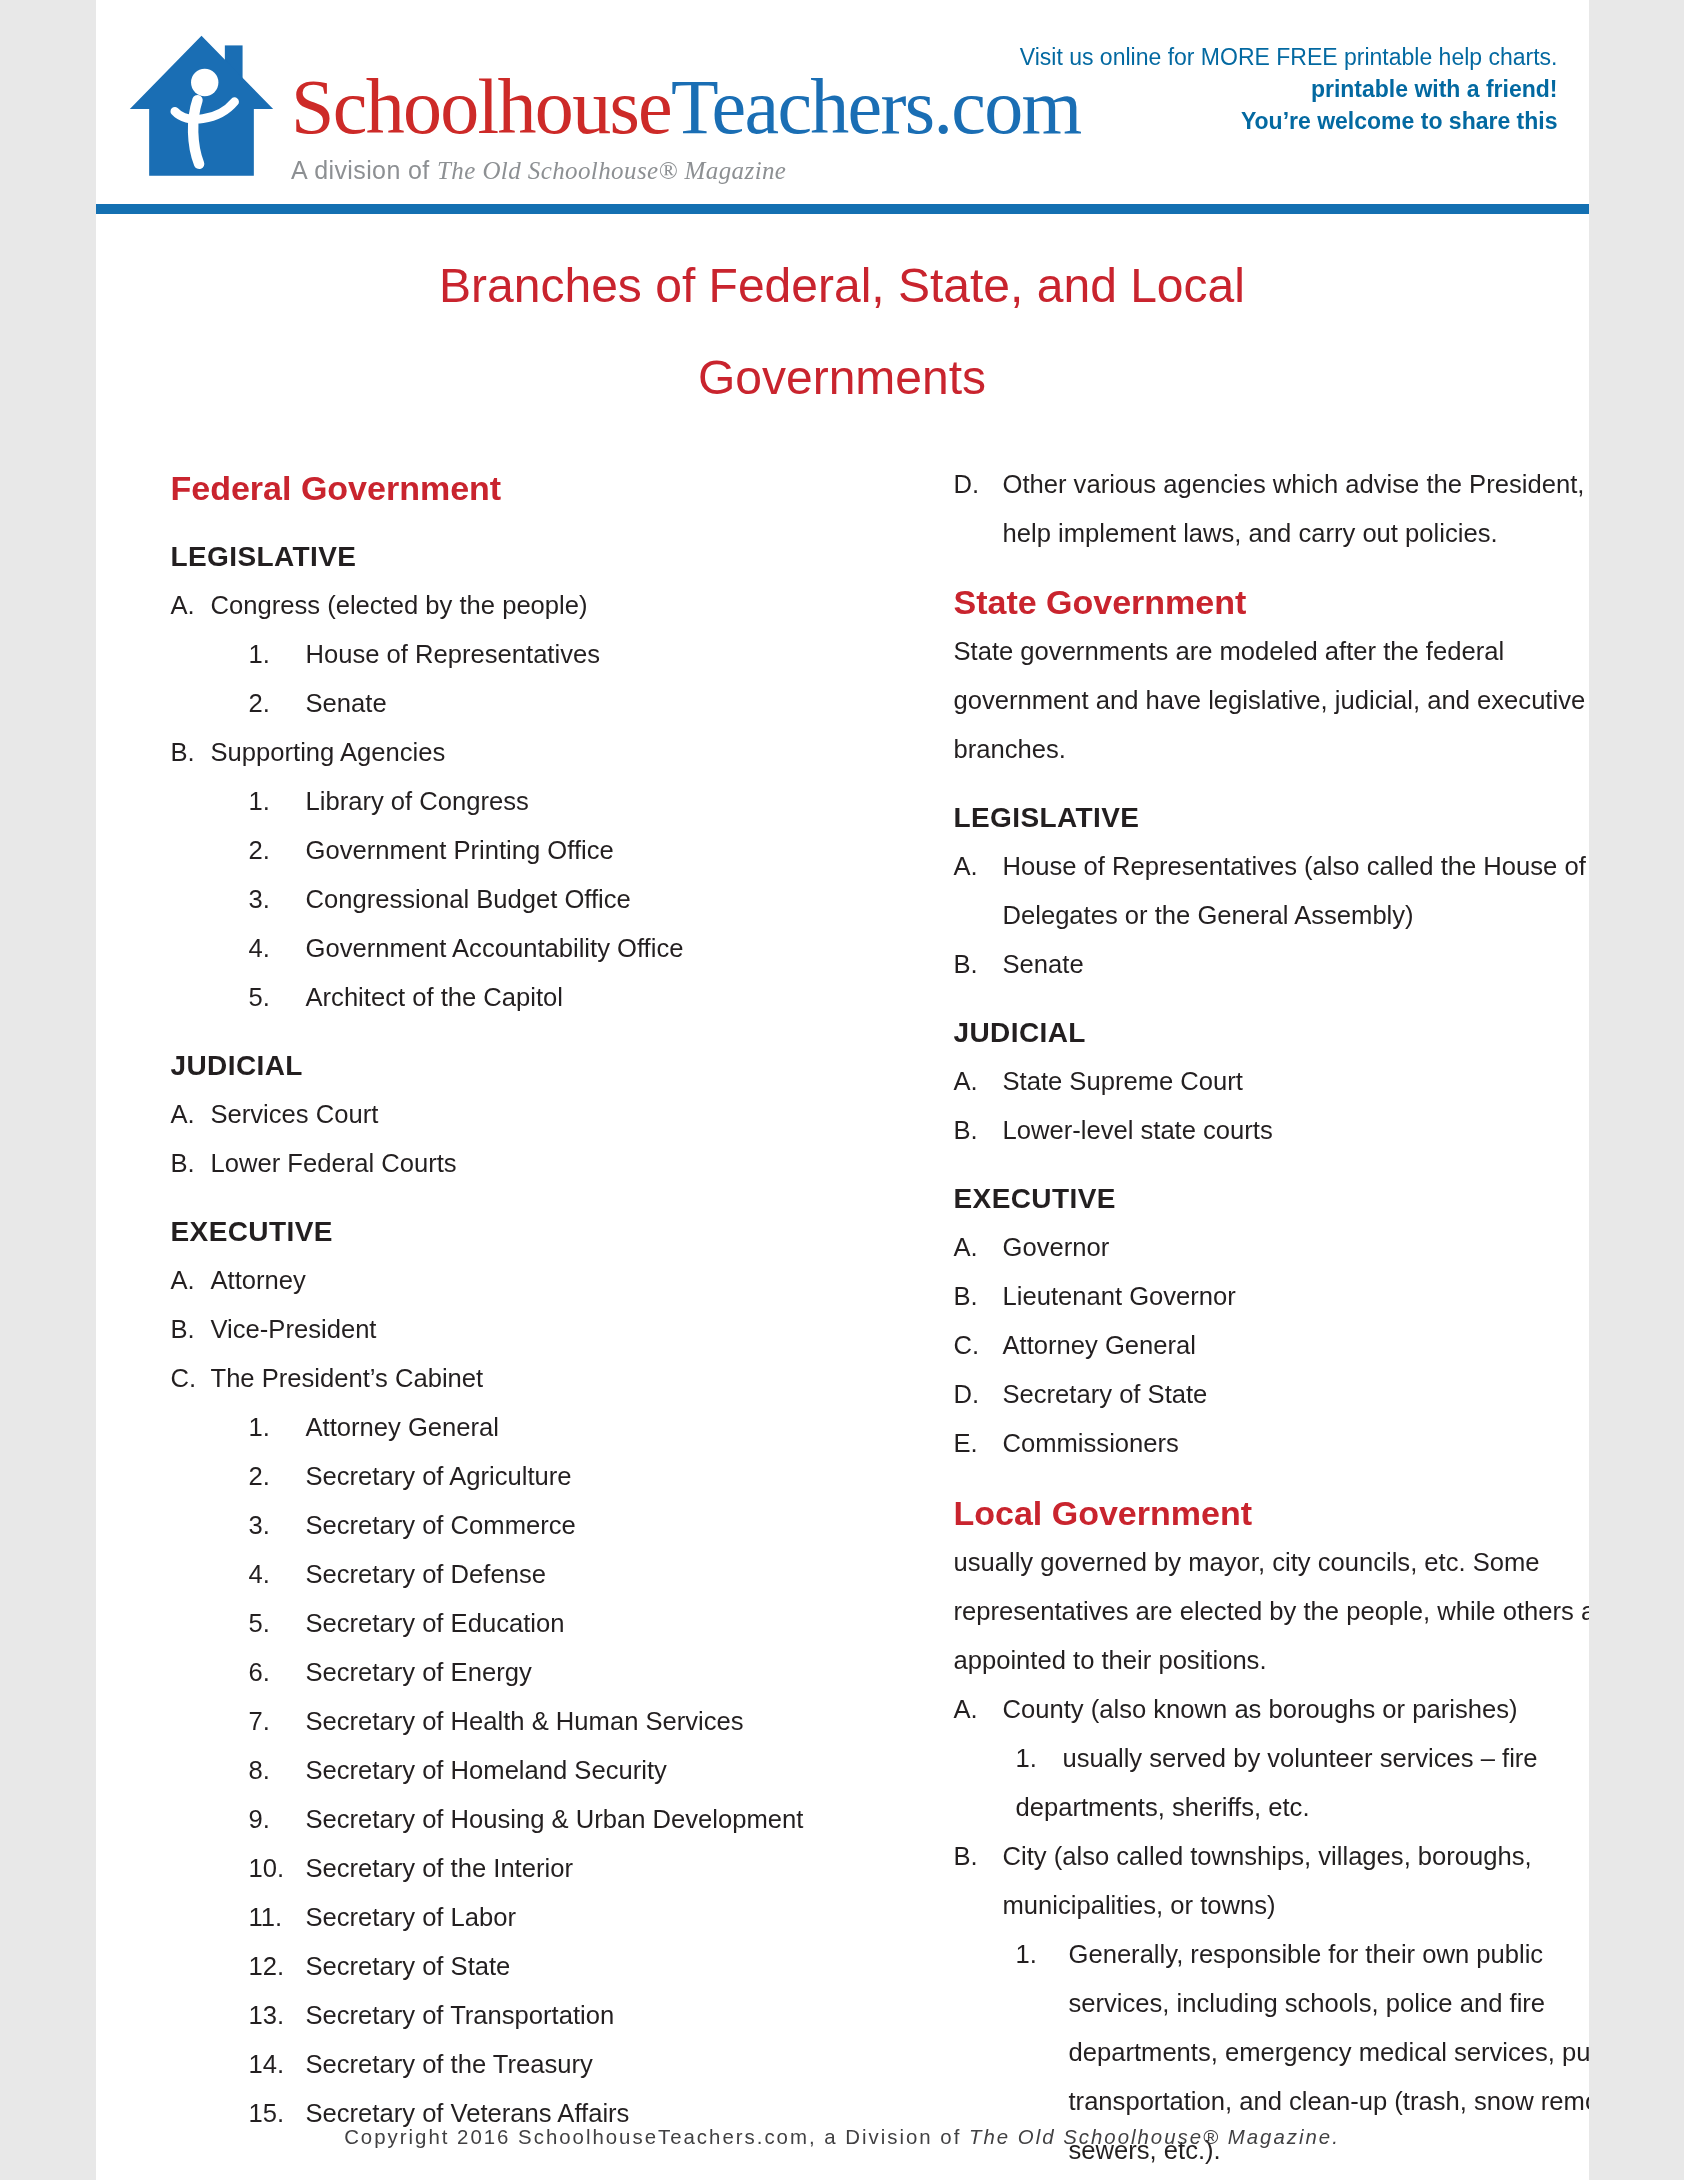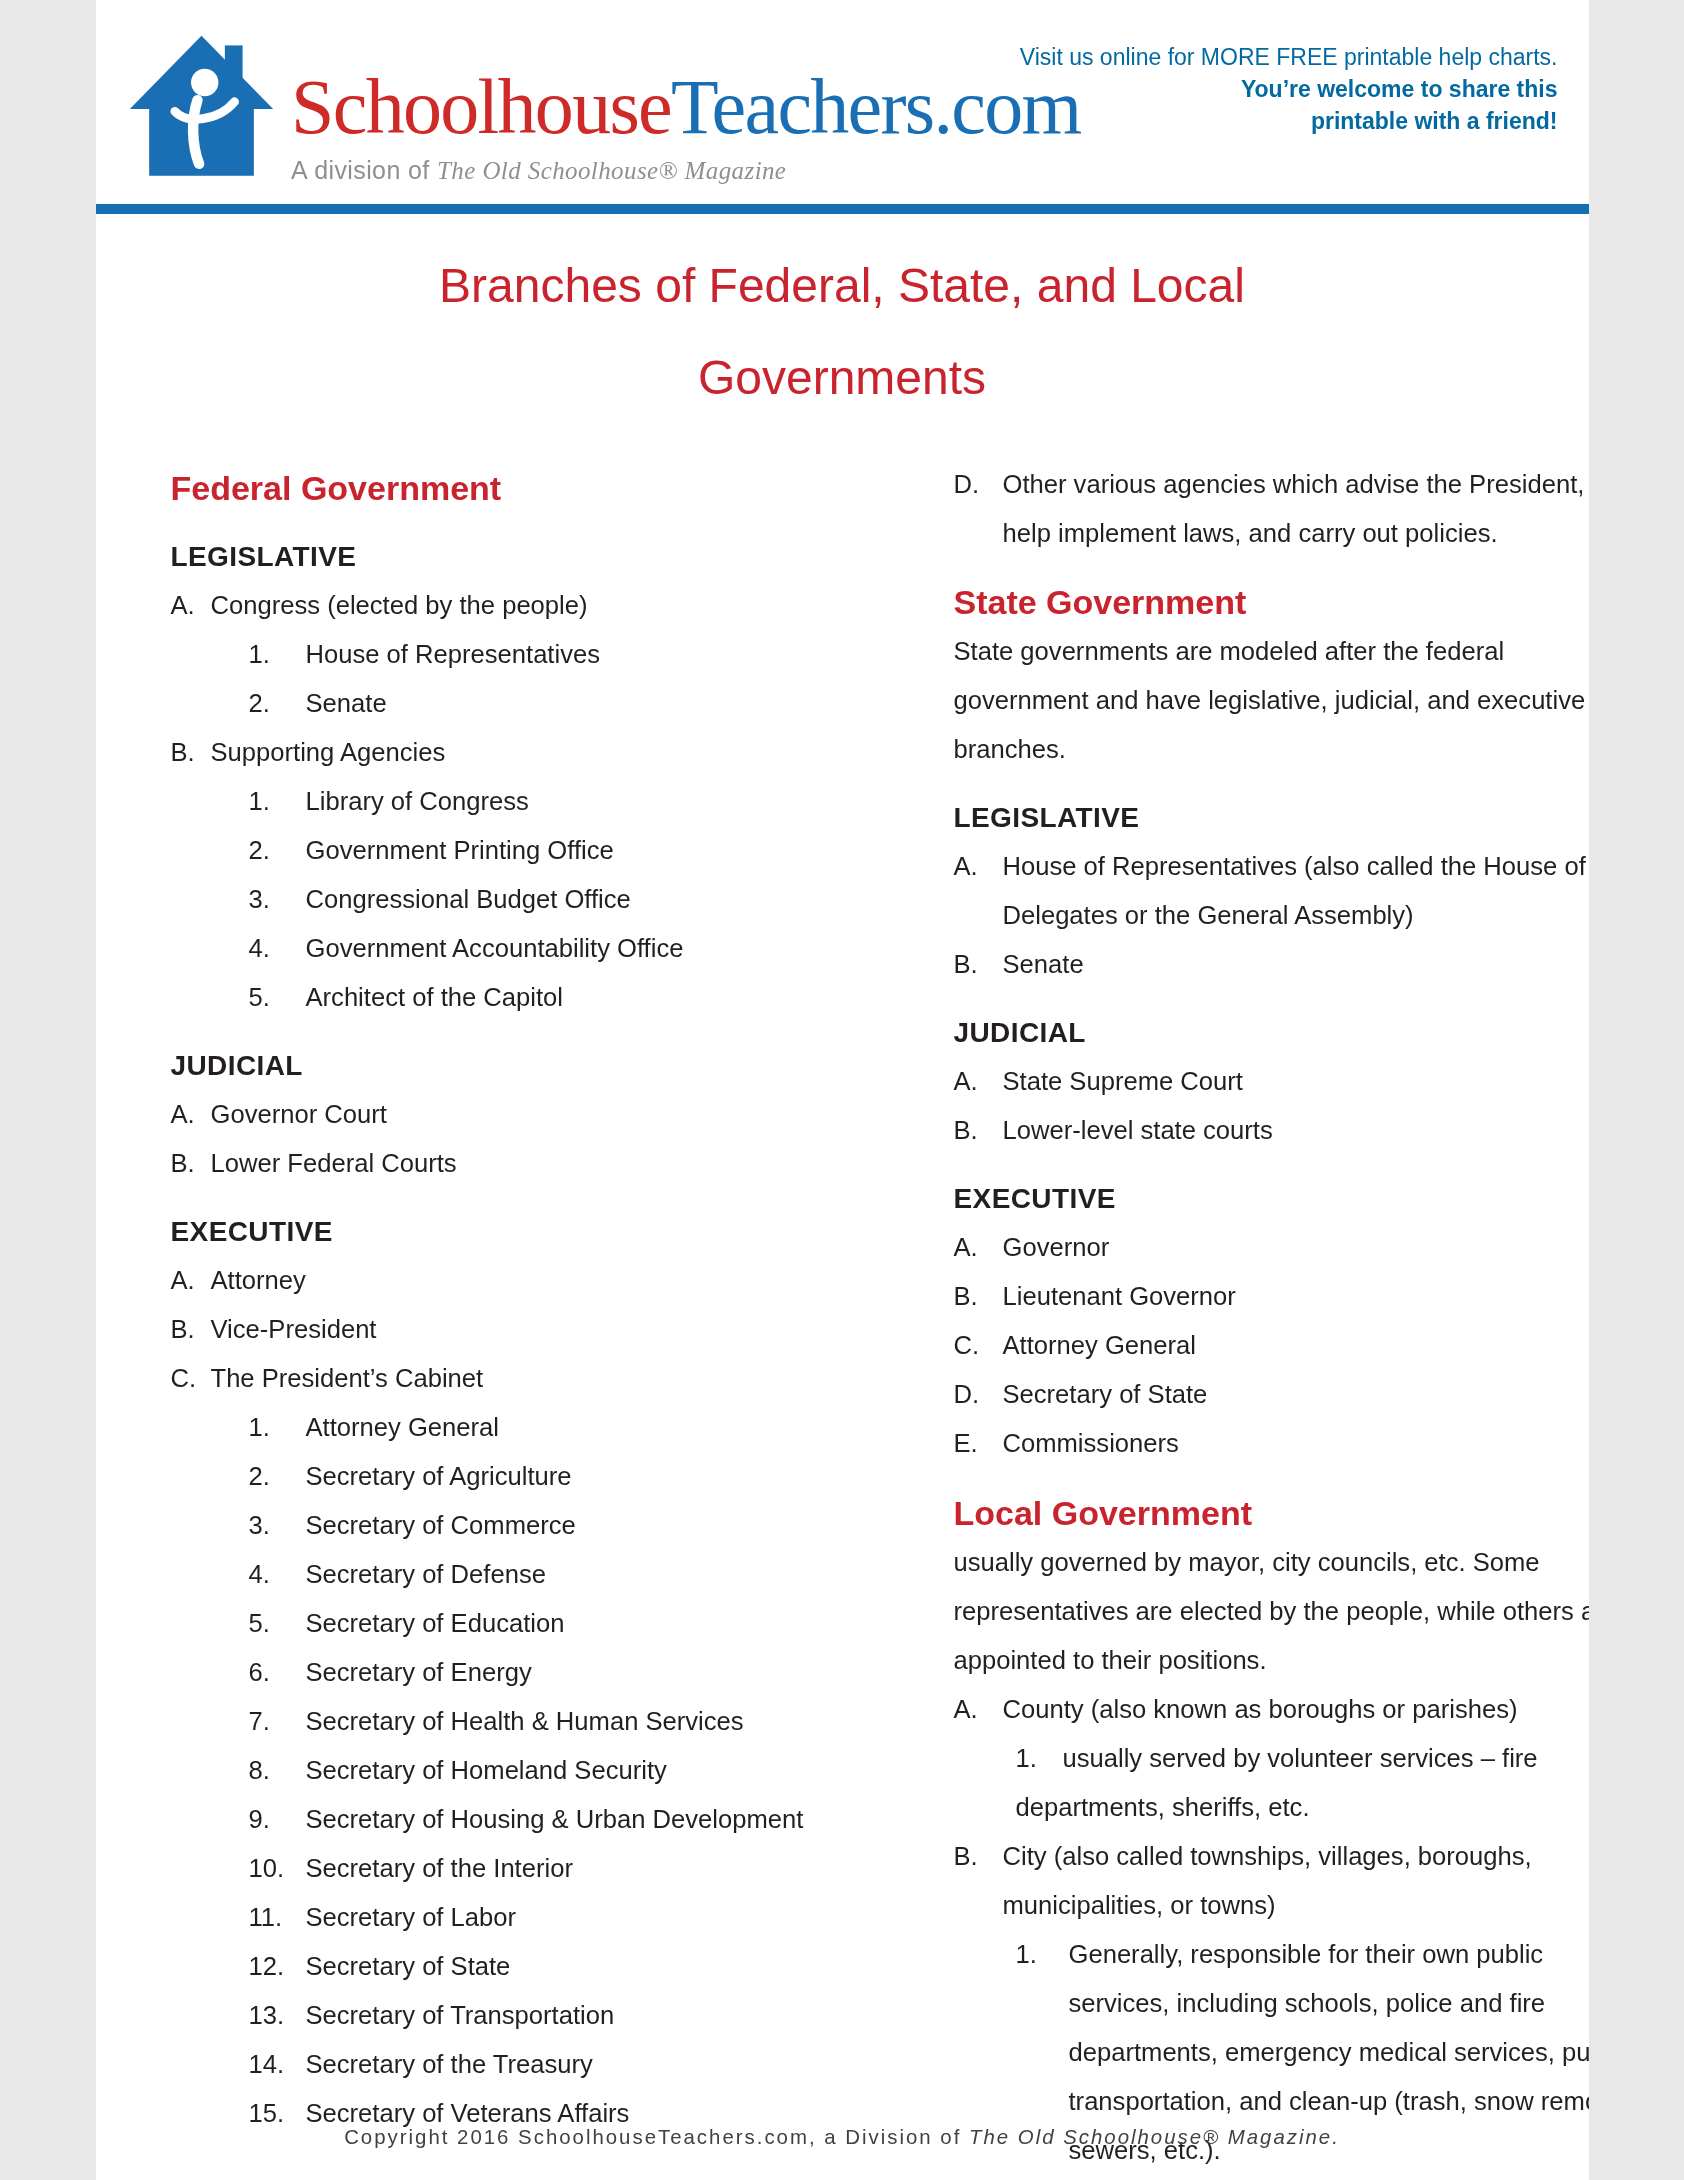--- a/index.html
+++ b/index.html
@@ -91,22 +91,22 @@
         <path d="M90,84 C82,108 83,140 92,163" stroke="#ffffff" stroke-width="13" fill="none" stroke-linecap="round"></path>
         <path d="M62,98 C76,114 116,110 136,86" stroke="#ffffff" stroke-width="11" fill="none" stroke-linecap="round"></path>
       </svg>
       <div class="brand-block">
         <div class="brand-text"><span class="brand-red">Schoolhouse</span><span class="brand-blue">Teachers.com</span></div>
         <div class="tagline"><span class="t-prefix">A division of </span><span class="t-italic">The Old Schoolhouse® Magazine</span></div>
       </div>
     </div>
     <div class="promo">
       <div>Visit us online for MORE FREE printable help charts.</div>
+      <div class="bold">printable with a friend!</div>
       <div class="bold">You’re welcome to share this</div>
-      <div class="bold">printable with a friend!</div>
     </div>
   </div>
 
   <div class="blue-rule"></div>
 
   <div class="doc-title">
     <div>Branches of Federal, State, and Local</div>
     <div>Governments</div>
   </div>
 
@@ -146,21 +146,21 @@
           <span class="lbl">4.</span>
           <span class="txt">Government Accountability Office</span>
         </div>
         <div class="item lvl2">
           <span class="lbl">5.</span>
           <span class="txt">Architect of the Capitol</span>
         </div>
         <div class="group-heading">JUDICIAL</div>
         <div class="item lvl1">
           <span class="lbl">A.</span>
-          <span class="txt">Governor Court</span>
+          <span class="txt">Services Court</span>
         </div>
         <div class="item lvl1">
           <span class="lbl">B.</span>
           <span class="txt">Lower Federal Courts</span>
         </div>
         <div class="group-heading">EXECUTIVE</div>
         <div class="item lvl1">
           <span class="lbl">A.</span>
           <span class="txt">Attorney</span>
         </div>

